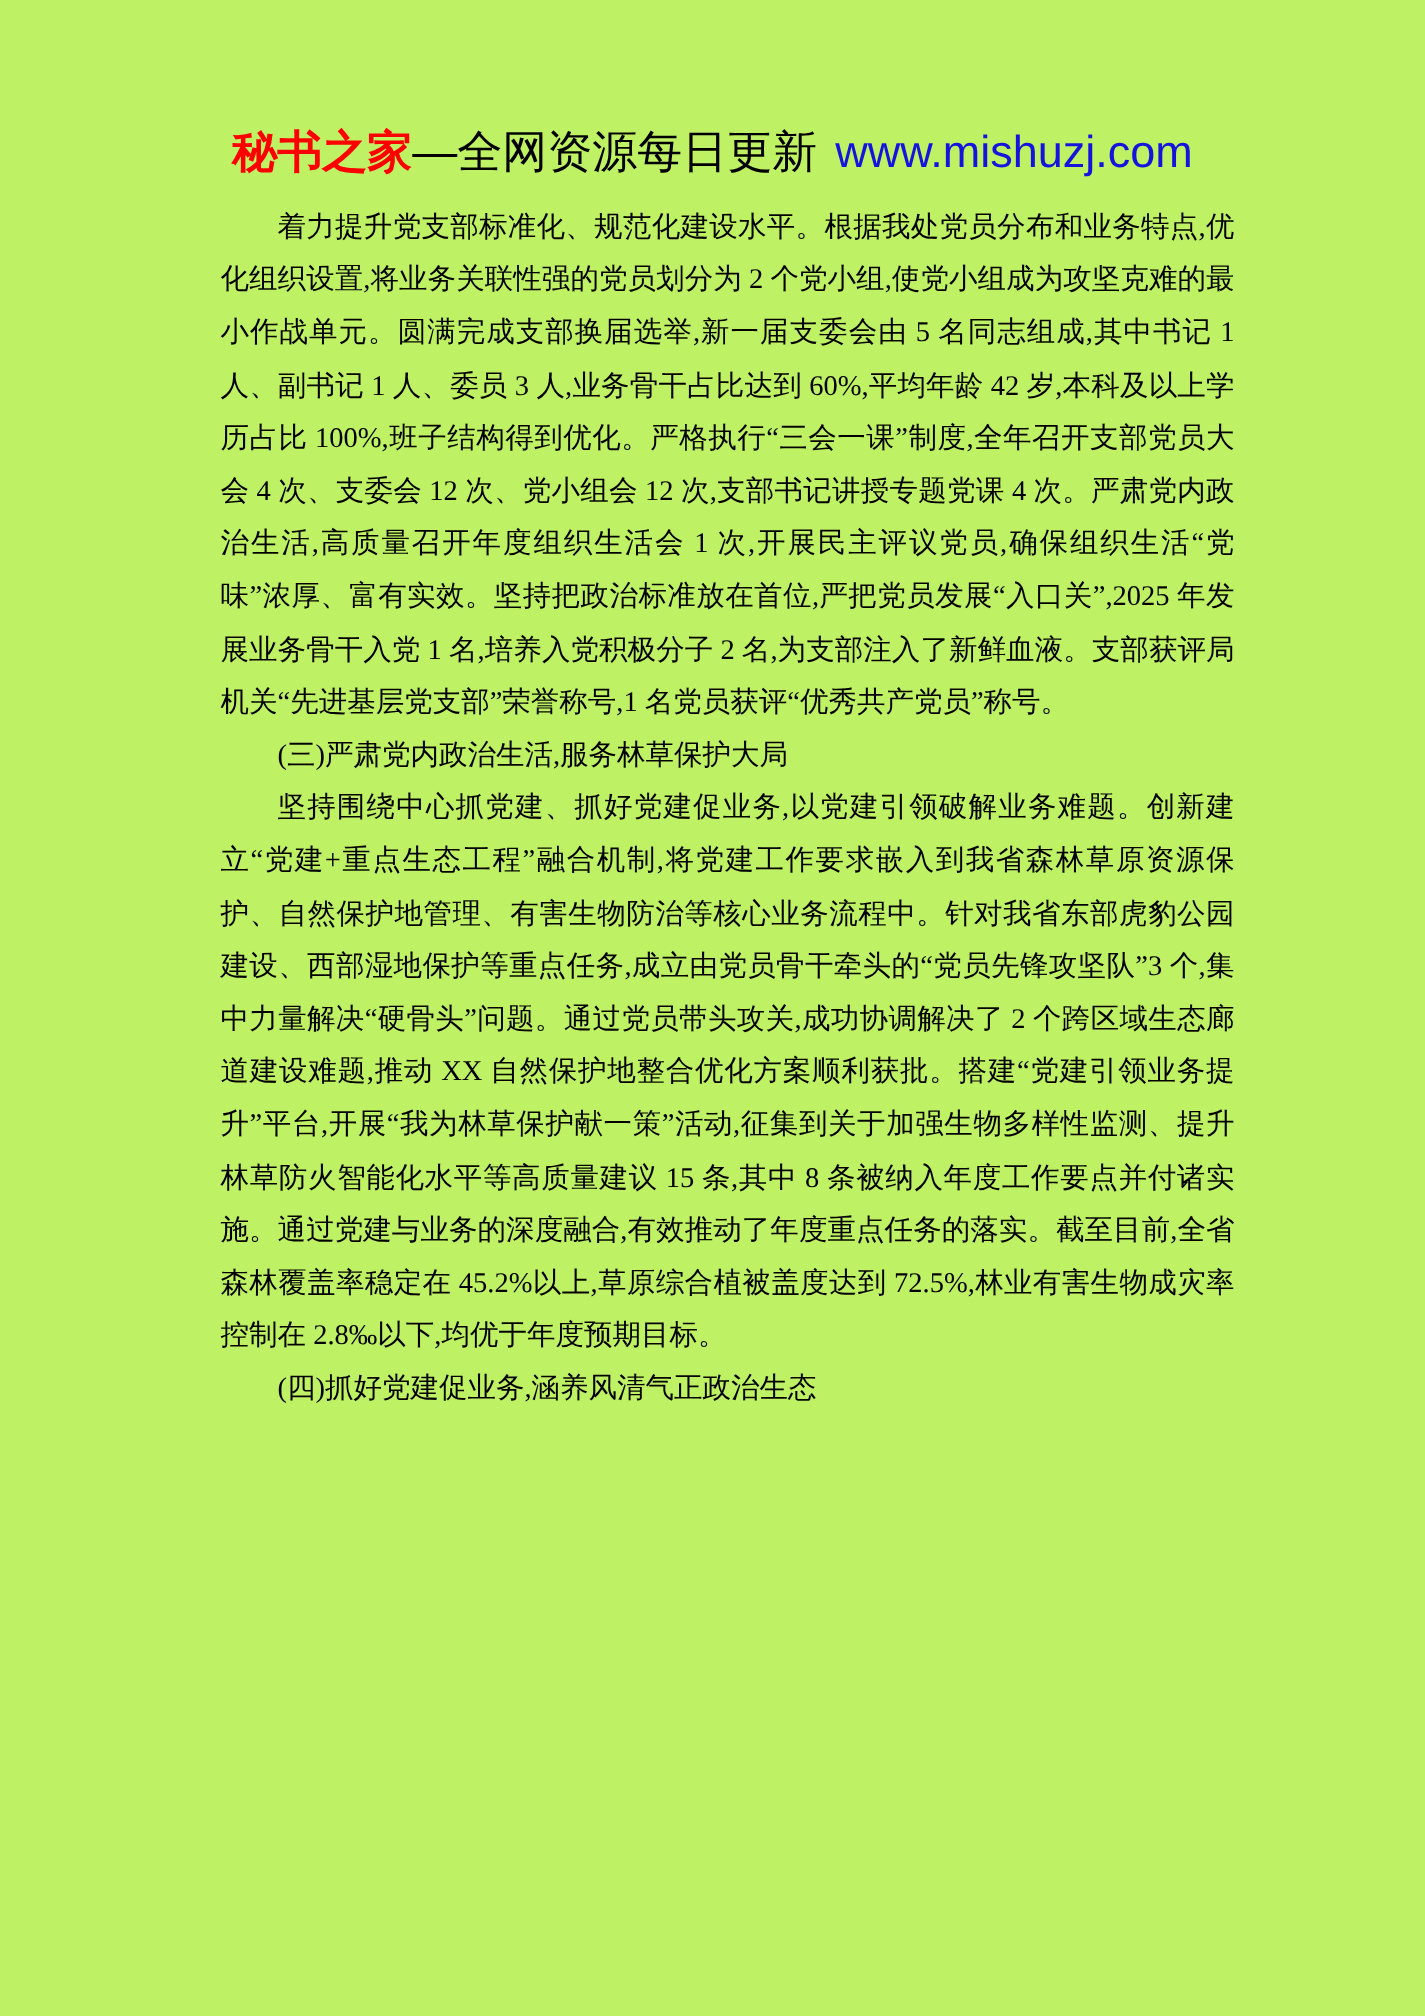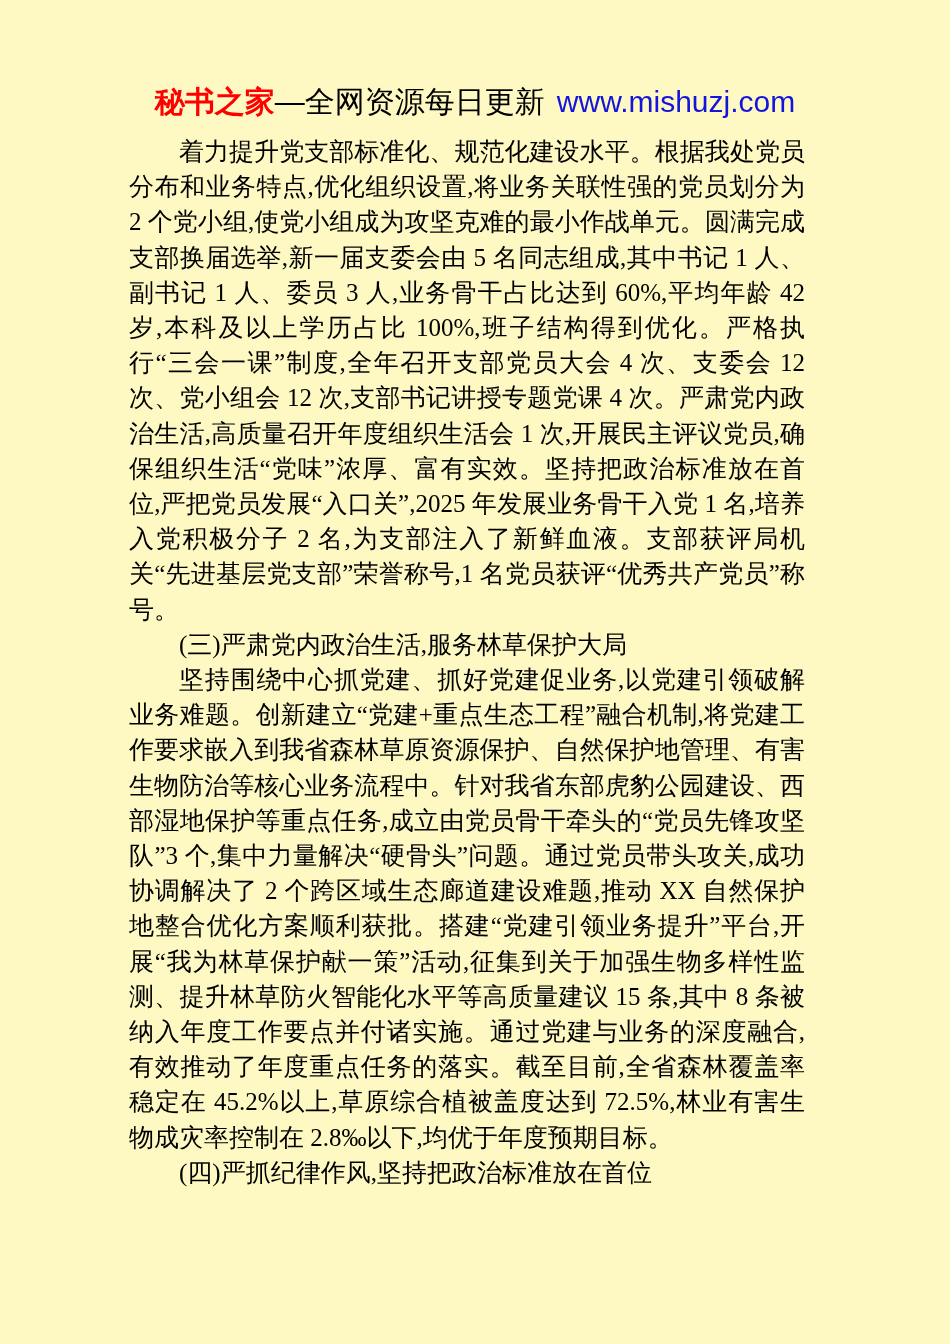--- a/index.html
+++ b/index.html
@@ -11,21 +11,21 @@
     width: 950px;
     height: 1344px;
     position: relative;
     overflow: hidden;
     font-family: "Liberation Serif", "DejaVu Serif", serif;
     color: #000000;
   }
   .page {
     position: absolute;
     inset: 0;
-    background: #fef9c3;
+    background: #bef264;
   }
   
   .doc-header {
     position: absolute;
     top: 84px;
     left: 0;
     width: 100%;
     text-align: center;
     font-size: 30px;
     line-height: 36px;
@@ -47,24 +47,24 @@
   .site-url {
     color: #1414dc;
     margin-left: 12px;
     text-decoration: none;
     cursor: pointer;
     font-family: "Liberation Sans", "DejaVu Sans", sans-serif;
   }
   
   .doc-body {
     position: absolute;
-    left: 129px;
+    left: 147px;
     top: 134px;
     width: 676px;
-    font-size: 25px;
+    font-size: 19px;
     line-height: 35.2px;
     text-align: justify;
     text-align-last: left;
     letter-spacing: 0;
   }
   .doc-body p {
     margin: 0;
     padding: 0;
     text-indent: 2em;
     word-break: break-all;
@@ -76,16 +76,16 @@
 <div class="page">
 
   <header class="doc-header">
     <span class="site-name">秘书之家</span><span class="separator">—</span><span class="tagline">全网资源每日更新</span><a class="site-url">www.mishuzj.com</a>
   </header>
 
   <main class="doc-body">
     <p class="body-para">着力提升党支部标准化、规范化建设水平。根据我处党员分布和业务特点,优化组织设置,将业务关联性强的党员划分为 2 个党小组,使党小组成为攻坚克难的最小作战单元。圆满完成支部换届选举,新一届支委会由 5 名同志组成,其中书记 1 人、副书记 1 人、委员 3 人,业务骨干占比达到 60%,平均年龄 42 岁,本科及以上学历占比 100%,班子结构得到优化。严格执行“三会一课”制度,全年召开支部党员大会 4 次、支委会 12 次、党小组会 12 次,支部书记讲授专题党课 4 次。严肃党内政治生活,高质量召开年度组织生活会 1 次,开展民主评议党员,确保组织生活“党味”浓厚、富有实效。坚持把政治标准放在首位,严把党员发展“入口关”,2025 年发展业务骨干入党 1 名,培养入党积极分子 2 名,为支部注入了新鲜血液。支部获评局机关“先进基层党支部”荣誉称号,1 名党员获评“优秀共产党员”称号。</p>
     <p class="heading-para">(三)严肃党内政治生活,服务林草保护大局</p>
     <p class="body-para">坚持围绕中心抓党建、抓好党建促业务,以党建引领破解业务难题。创新建立“党建+重点生态工程”融合机制,将党建工作要求嵌入到我省森林草原资源保护、自然保护地管理、有害生物防治等核心业务流程中。针对我省东部虎豹公园建设、西部湿地保护等重点任务,成立由党员骨干牵头的“党员先锋攻坚队”3 个,集中力量解决“硬骨头”问题。通过党员带头攻关,成功协调解决了 2 个跨区域生态廊道建设难题,推动 XX 自然保护地整合优化方案顺利获批。搭建“党建引领业务提升”平台,开展“我为林草保护献一策”活动,征集到关于加强生物多样性监测、提升林草防火智能化水平等高质量建议 15 条,其中 8 条被纳入年度工作要点并付诸实施。通过党建与业务的深度融合,有效推动了年度重点任务的落实。截至目前,全省森林覆盖率稳定在 45.2%以上,草原综合植被盖度达到 72.5%,林业有害生物成灾率控制在 2.8‰以下,均优于年度预期目标。</p>
-    <p class="heading-para">(四)严抓纪律作风,坚持把政治标准放在首位</p>
+    <p class="heading-para">(四)抓好党建促业务,涵养风清气正政治生态</p>
   </main>
 
 </div>
 
 </body></html>

